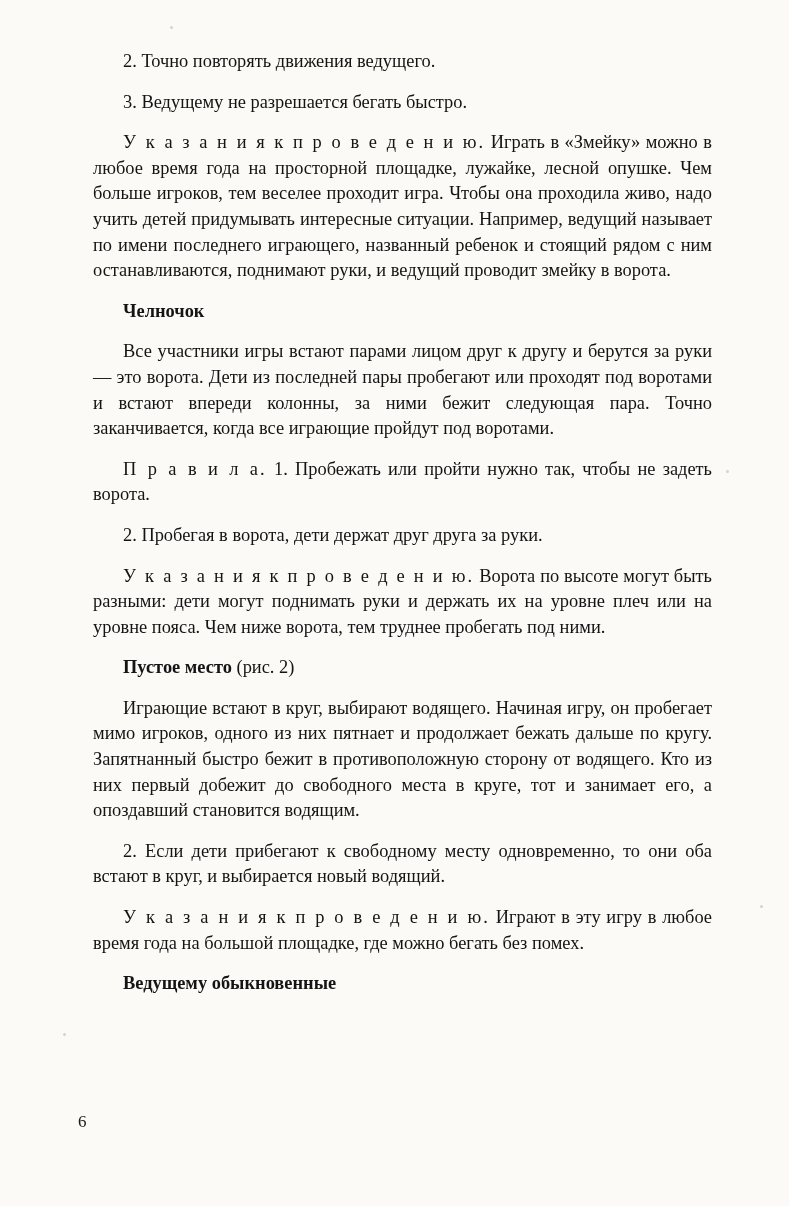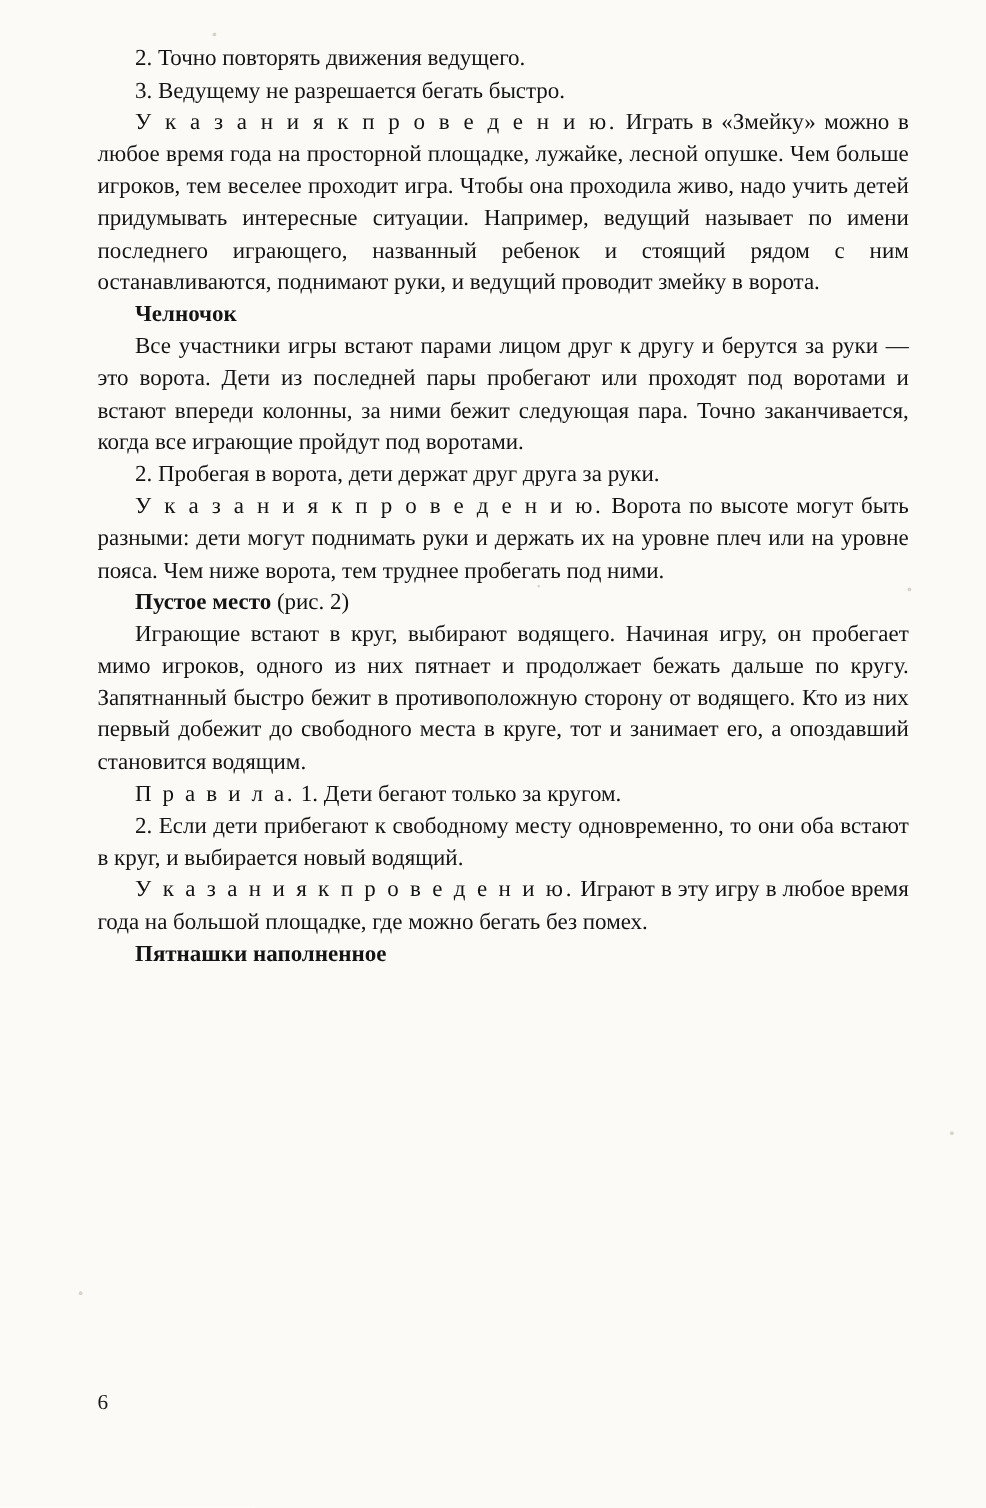--- a/index.html
+++ b/index.html
@@ -24,21 +24,21 @@
   }
   .content {
     font-size: 18.4px;
     line-height: 25.6px;
     text-align: justify;
     text-justify: inter-word;
     -webkit-hyphens: none;
     hyphens: none;
   }
   p {
-    margin: 0;
+    margin: 15px;
     text-align: justify;
   }
   .indent {
     text-indent: 30px;
   }
   .spaced {
     letter-spacing: 2.1px;
   }
   .heading {
     text-indent: 30px;
@@ -73,24 +73,24 @@
   <div class="speck" style="left:760px; top:905px; width:3px; height:3px;"></div>
   <div class="speck" style="left:63px; top:1033px; width:3px; height:3px;"></div>
   <div class="speck" style="left:430px; top:468px; width:2px; height:2px;"></div>
 
   <div class="content">
       <p class="indent"><span>2. Точно повторять движения ведущего.</span></p>
       <p class="indent"><span>3. Ведущему не разрешается бегать быстро.</span></p>
       <p class="indent"><span class="spaced">У к а з а н и я   к   п р о в е д е н и ю.</span><span> Играть в «Змейку» можно в любое время года на просторной площадке, лужайке, лесной опушке. Чем больше игроков, тем веселее проходит игра. Чтобы она проходила живо, надо учить детей придумывать интересные ситуации. Например, ведущий называет по имени последнего играющего, названный ребенок и стоящий рядом с ним останавливаются, поднимают руки, и ведущий проводит змейку в ворота.</span></p>
       <p class="heading"><span>Челночок</span></p>
       <p class="indent"><span>Все участники игры встают парами лицом друг к другу и берутся за руки — это ворота. Дети из последней пары пробегают или проходят под воротами и встают впереди колонны, за ними бежит следующая пара. Точно заканчивается, когда все играющие пройдут под воротами.</span></p>
+      <p class="indent"><span class="spaced">П р а в и л а.</span><span> 1. Пробежать или пройти нужно так, чтобы не задеть ворота.</span></p>
       <p class="indent"><span>2. Пробегая в ворота, дети держат друг друга за руки.</span></p>
       <p class="indent"><span class="spaced">У к а з а н и я   к   п р о в е д е н и ю.</span><span> Ворота по высоте могут быть разными: дети могут поднимать руки и держать их на уровне плеч или на уровне пояса. Чем ниже ворота, тем труднее пробегать под ними.</span></p>
       <p class="heading"><span>Пустое место</span><span class="plain"> (рис. 2)</span></p>
       <p class="indent"><span>Играющие встают в круг, выбирают водящего. Начиная игру, он пробегает мимо игроков, одного из них пятнает и продолжает бежать дальше по кругу. Запятнанный быстро бежит в противоположную сторону от водящего. Кто из них первый добежит до свободного места в круге, тот и занимает его, а опоздавший становится водящим.</span></p>
-      <p class="indent"><span class="spaced">П р а в и л а.</span><span> 1. Дети бегают только за кругом.</span></p>
       <p class="indent"><span>2. Если дети прибегают к свободному месту одновременно, то они оба встают в круг, и выбирается новый водящий.</span></p>
       <p class="indent"><span class="spaced">У к а з а н и я   к   п р о в е д е н и ю.</span><span> Играют в эту игру в любое время года на большой площадке, где можно бегать без помех.</span></p>
-      <p class="heading"><span>Пятнашки наполненное</span></p>
+      <p class="heading"><span>Ведущему обыкновенные</span></p>
     </div>
 
   <div class="page-number">6</div>
 </div>
 
 </body></html>

